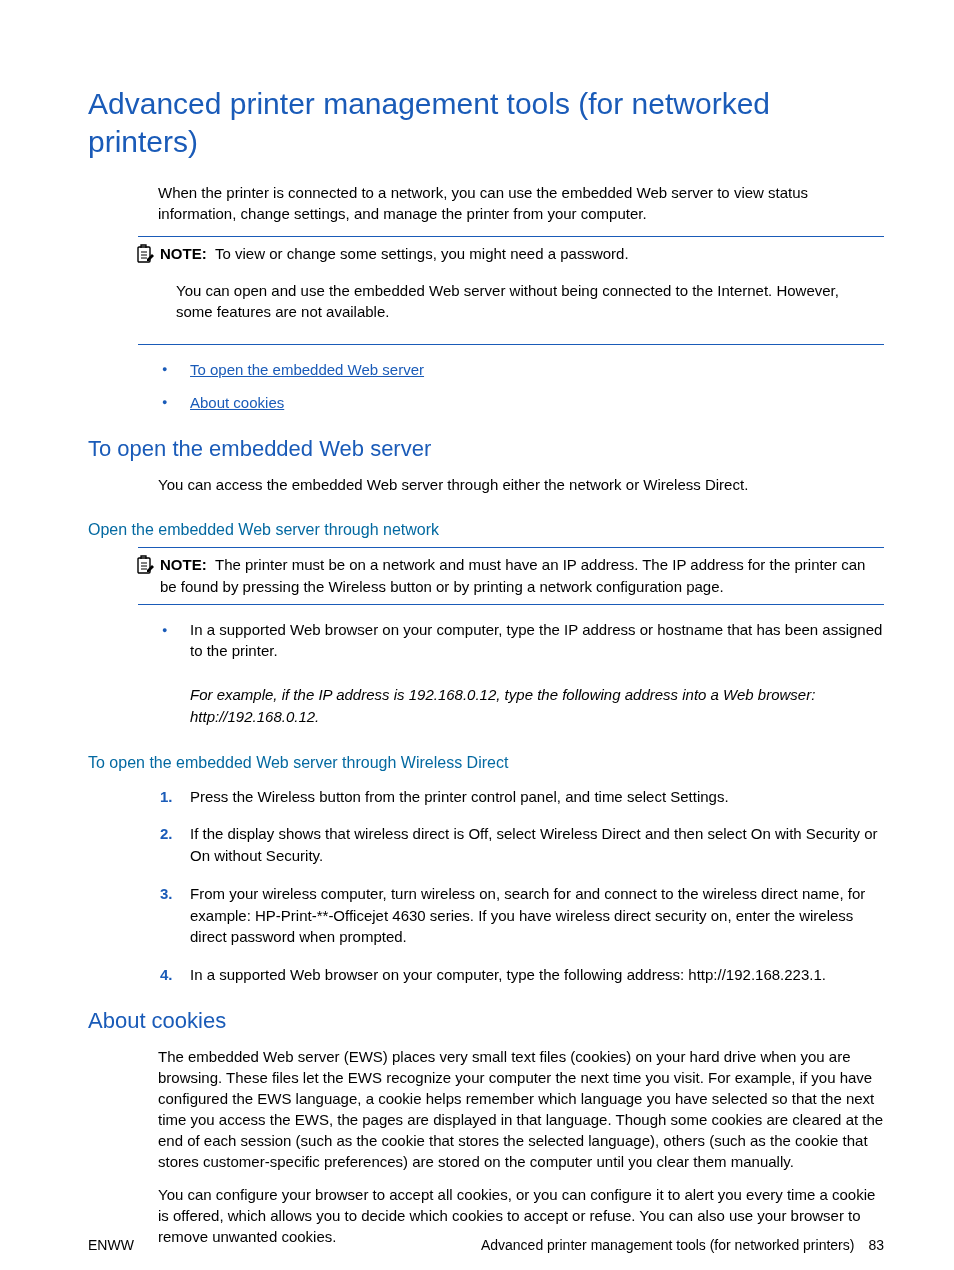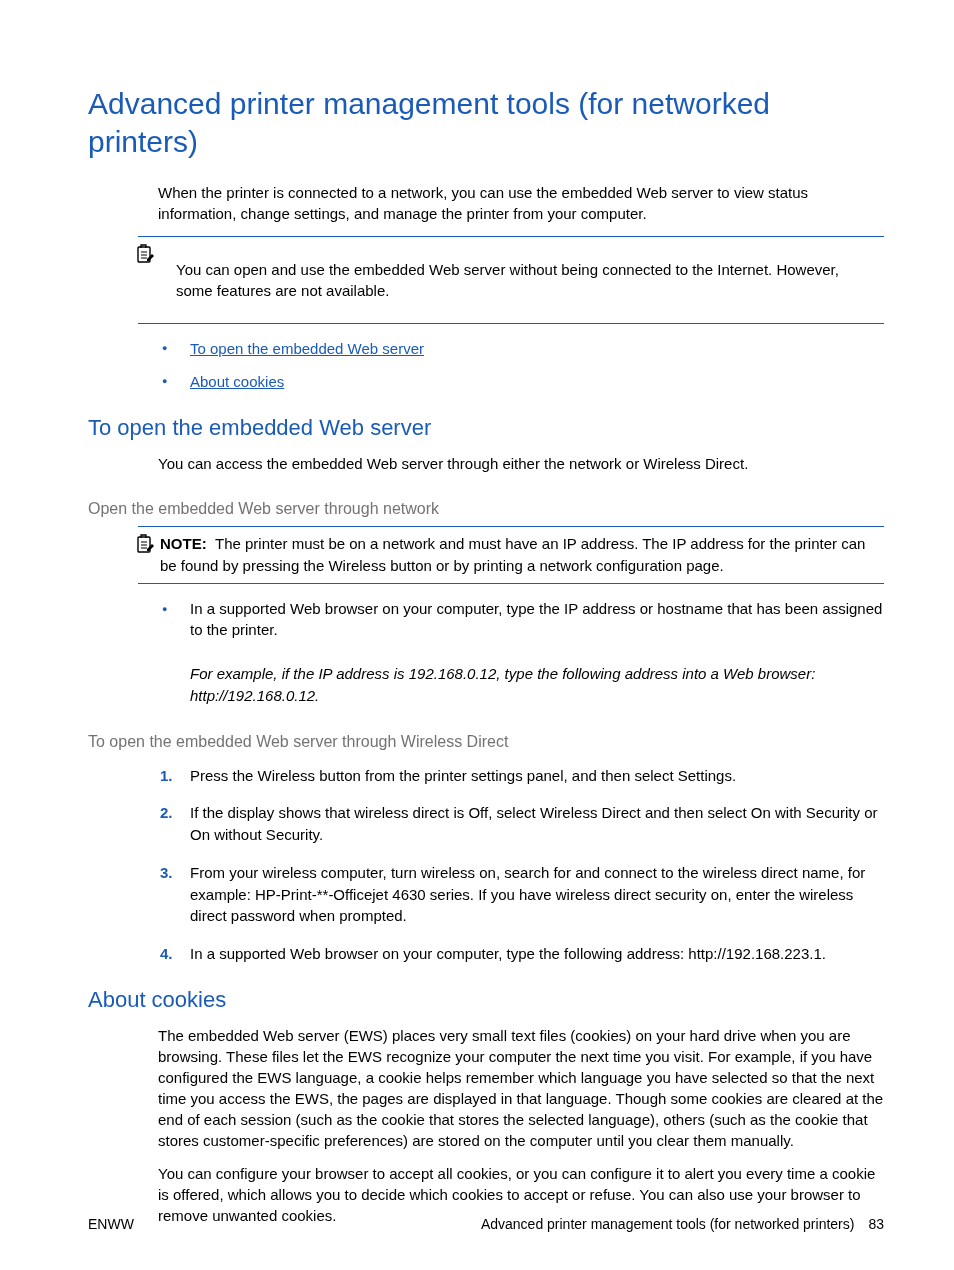--- a/index.html
+++ b/index.html
@@ -24,21 +24,21 @@
     margin: 0 0 22px 0;
     line-height: 1.25;
   }
   h2.section {
     color: #1a5bb8;
     font-weight: normal;
     font-size: 22px;
     margin: 22px 0 12px 0;
   }
   h3.subsection {
-    color: #737373;
+    color: #0369a1;
     font-weight: normal;
     font-size: 16px;
     margin: 26px 0 4px 0;
   }
   .indent { margin-left: 70px; }
   p { margin: 0 0 12px 0; line-height: 1.4; }
   .note-box {
     border-top: 1px solid #1a5bb8;
     border-bottom: 1px solid #1a5bb8;
     margin: 8px 0 14px 50px;
@@ -150,20 +150,21 @@
       <svg viewBox="0 0 18 20" width="18" height="20">
           <rect x="2" y="3" width="12" height="15" rx="1" fill="none" stroke="#000" stroke-width="1.4"></rect>
           <path d="M5 4 L5 1 L10 1 L10 4" fill="none" stroke="#000" stroke-width="1.3"></path>
           <line x1="5" y1="8" x2="11" y2="8" stroke="#000" stroke-width="1"></line>
           <line x1="5" y1="11" x2="11" y2="11" stroke="#000" stroke-width="1"></line>
           <line x1="5" y1="14" x2="11" y2="14" stroke="#000" stroke-width="1"></line>
           <path d="M11 15 L16 10 L18 12 L13 17 L11 17 Z" fill="#000"></path>
         </svg>
     </span>
     <div class="note-content">
+      <p style="margin:0 0 10px 0"><span class="note-label">NOTE:</span>&nbsp;&nbsp;<span>To view or change some settings, you might need a password.</span></p>
       <p style="margin:16px">You can open and use the embedded Web server without being connected to the Internet. However, some features are not available.</p>
     </div>
   </div>
 
   <ul class="link-list">
     <li><a href="#">To open the embedded Web server</a></li>
     <li><a href="#">About cookies</a></li>
   </ul>
 
   <h2 class="section">To open the embedded Web server</h2>
@@ -193,21 +194,21 @@
     <li>
       <span>In a supported Web browser on your computer, type the IP address or hostname that has been assigned to the printer.</span>
       <div class="sub-para">For example, if the IP address is 192.168.0.12, type the following address into a Web browser: http://192.168.0.12.</div>
     </li>
   </ul>
 
   <h3 class="subsection">To open the embedded Web server through Wireless Direct</h3>
 
   <ol class="num-list">
     <li>
-      <span>Press the </span><span class="b">Wireless</span><span> button from the printer settings panel, and then select </span><span class="b">Settings</span><span>.</span>
+      <span>Press the </span><span class="b">Wireless</span><span> button from the printer control panel, and time select </span><span class="b">Settings</span><span>.</span>
     </li>
     <li>
       <span>If the display shows that wireless direct is </span><span class="b">Off</span><span>, select </span><span class="b">Wireless Direct</span><span> and then select </span><span class="b">On with Security</span><span> or </span><span class="b">On without Security</span><span>.</span>
     </li>
     <li>From your wireless computer, turn wireless on, search for and connect to the wireless direct name, for example: HP-Print-**-Officejet 4630 series. If you have wireless direct security on, enter the wireless direct password when prompted.</li>
     <li>In a supported Web browser on your computer, type the following address: http://192.168.223.1.</li>
   </ol>
 
   <h2 class="section">About cookies</h2>
   <div class="indent">

